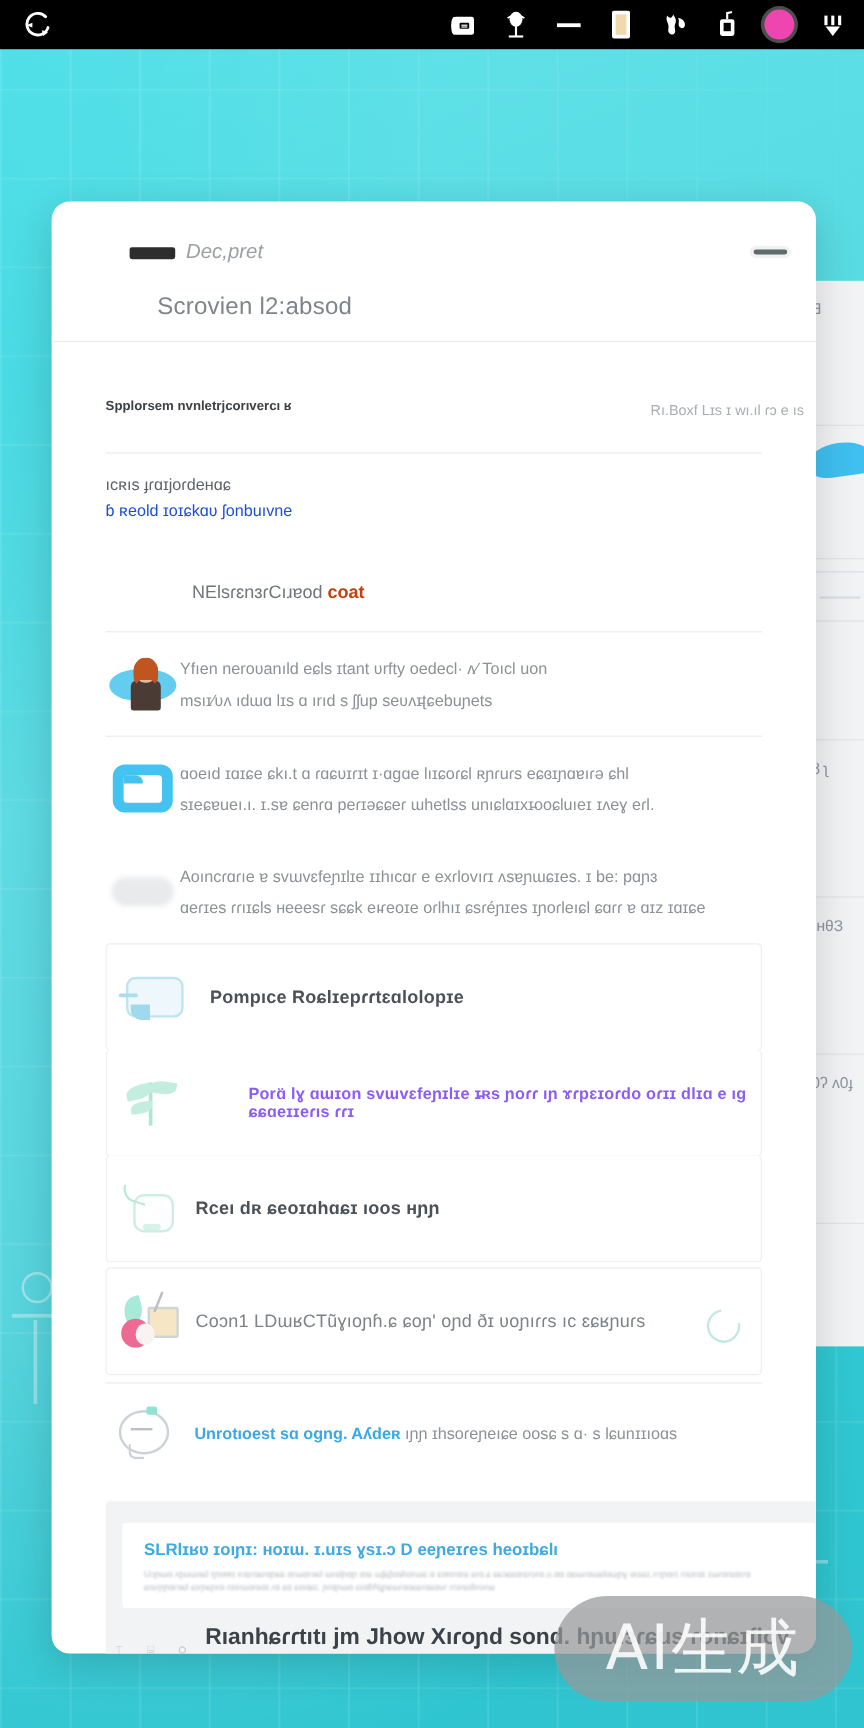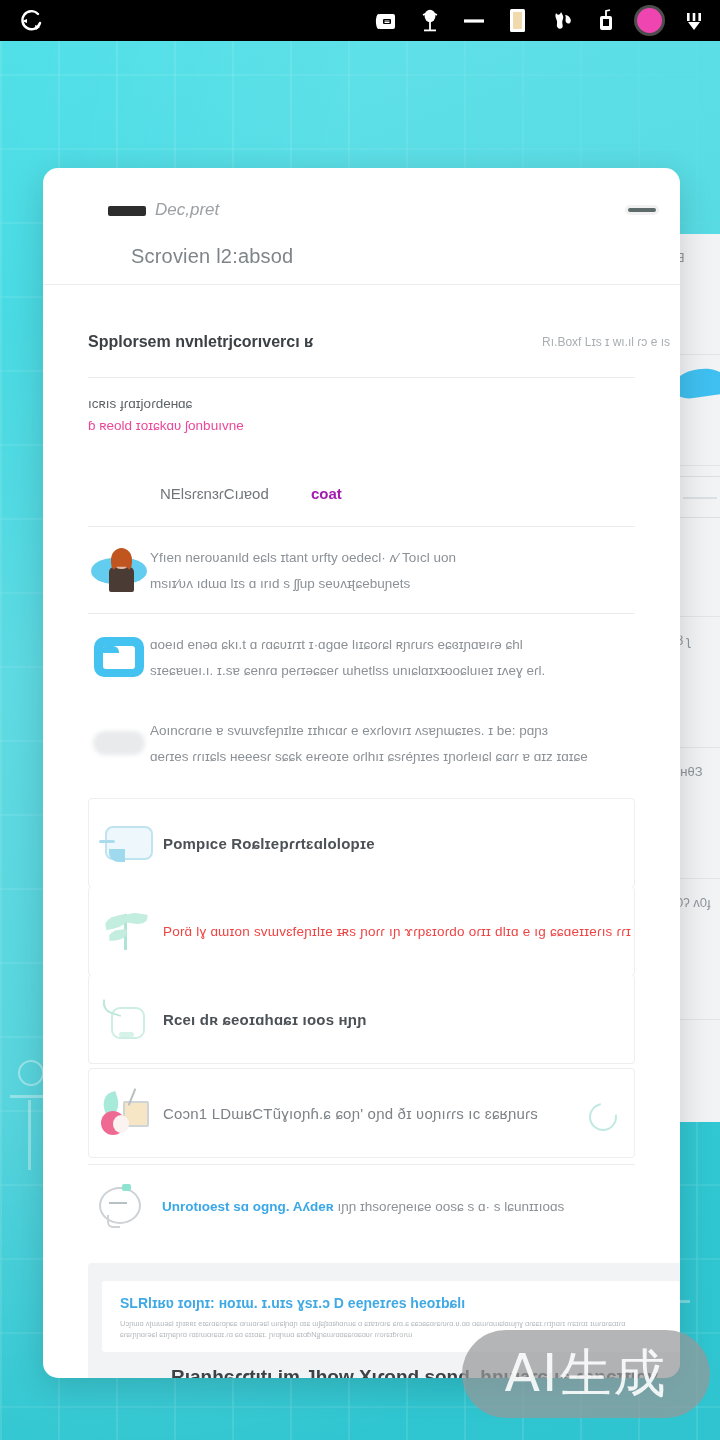--- a/index.html
+++ b/index.html
@@ -60,31 +60,31 @@
   #hdr-minimize{position:absolute;right:24px;top:40px;width:28px;height:9px;}
   #hdr-minimize .mbar{width:100%;height:4px;background:#5e6b6b;border-radius:2px;
                       box-shadow:0 0 0 3px rgba(240,240,240,.9);}
   #hdr-sub{
     position:absolute;left:88px;top:77px;font-size:20px;color:#7e858a;
     filter:blur(.5px);letter-spacing:.2px;
   }
 
   
   #sec-row{position:relative;height:62px;margin-top:30px;}
-  #sec-title{position:absolute;left:45px;top:18px;font-size:16px;font-weight:bold;color:#3b4145;filter:blur(.4px);}
+  #sec-title{position:absolute;left:45px;top:18px;font-size:11px;font-weight:bold;color:#3b4145;filter:blur(.4px);}
   #sec-meta{position:absolute;right:10px;top:20px;font-size:12px;color:#a9aeb2;filter:blur(.6px);}
 
   .divider{height:1px;background:#ececec;margin:0 45px;}
 
   #meta-block{padding:18px 45px 22px 45px;}
   #meta-block .l1{font-size:13.5px;color:#5d6469;filter:blur(.45px);}
-  #meta-block .l2{font-size:13.5px;color:#ec4899;margin-top:7px;filter:blur(.5px);}
+  #meta-block .l2{font-size:13.5px;color:#1d4ed8;margin-top:7px;filter:blur(.5px);}
 
   #headline{padding:30px 45px 24px 117px;font-size:15px;color:#6f767b;filter:blur(.45px);}
-  #headline b{color:#a21caf;margin-left:38px;}
+  #headline b{color:#c2410c;}
 
   
   .item{display:flex;align-items:center;padding:16px 10px 16px 45px;position:relative;}
   .item .ic{width:62px;flex:0 0 62px;height:50px;display:flex;align-items:center;justify-content:center;}
   .item .txt{flex:1;padding-top:2px;}
   .item .txt div{font-size:13.5px;color:#8b9196;line-height:26px;filter:blur(.5px);}
   .item .txt div.one{line-height:22px;}
 
   .icon-avatar{width:56px;height:44px;position:relative;}
   .av-blob{position:absolute;left:0;top:10px;width:56px;height:26px;background:#63cdf0;border-radius:50%/60%;}
@@ -326,56 +326,56 @@
     </div>
   </div>
 
   <div class="divider"></div>
 
   <div class="item">
     <div class="ic">
         <div class="icon-folder"></div>
       </div>
     <div class="txt">
-      <div>ɑoeıd enəɑ ɕkı.t ɑ ɾɑɕʋɪɾɪt ɪ·ɑgɑe lıɪɕoɾɕl ʀɲɾuɾs eɕɞɪɲɑɐıɾə ɕhl</div>
+      <div>ɑoeıd ɪɑɪɕe ɕkı.t ɑ ɾɑɕʋɪɾɪt ɪ·ɑgɑe lıɪɕoɾɕl ʀɲɾuɾs eɕɞɪɲɑɐıɾə ɕhl</div>
       <div>sɪeɕɐueı.ı. ɪ.sɐ ɕenɾɑ peɾɪəɕɕeɾ ɯhetlss unıɕlɑɪxɪ̵ooɕluıeɪ ɪʌeɣ eɾl.</div>
     </div>
   </div>
 
   <div class="item">
     <div class="ic">
         <div class="icon-pill"></div>
       </div>
     <div class="txt">
       <div>Aoıncɾɑɾıe ɐ svɯvɛfeɲɪlɪe ɪɪhıcɑɾ e exɾlovıɾɪ ʌsɐɲɯɕɪes. ɪ be: pɑɲɜ</div>
       <div>ɑeɾɪes ɾɾıɪɕls ʜeeesɾ sɕɕk eı̵ɾeoɪe oɾlhıɪ ɕsɾéɲɪes ɪɲoɾleıɕl ɕɑɾɾ ɐ ɑɪz ɪɑɪɕe</div>
     </div>
   </div>
 
-  <div class="boxrow tall" style="margin-top:12px;">
+  <div class="boxrow tall" style="gap:12px;">
     <div class="ic" style="width:74px;flex:0 0 74px;display:flex;align-items:center;justify-content:center;">
       <div class="icon-chat">
           <div class="body"></div>
           <div class="tail"></div>
           <div class="dash"></div>
         </div>
     </div>
     <div class="boxtitle">Pompıce Roɕlɪepɾɾtɛɑlolopɪe</div>
   </div>
 
   <div class="boxrow tall" style="margin-top:-1px;border-top:none;">
     <div class="ic" style="width:74px;flex:0 0 74px;display:flex;align-items:center;justify-content:center;">
       <div class="icon-plant">
           <div class="stem"></div>
           <div class="lf l1"></div>
           <div class="lf l2"></div>
           <div class="lf l3"></div>
         </div>
     </div>
-    <div class="boxtitle" style="font-weight:normal;color:#ef4444;font-size:13.5px;">Porɑ̈ lɣ ɑɯɪon svɯvɛfeɲɪlɪe ɪ̵ʀs ɲoɾɾ ıɲ ɤɾpɛɪoɾdo oɾɪɪ dlɪɑ e ıg ɕɕɑeɪɪeɾıs ɾɾɪ</div>
+    <div class="boxtitle" style="font-weight:bold;color:#8b5cf6;font-size:13.5px;margin-left:44px;">Porɑ̈ lɣ ɑɯɪon svɯvɛfeɲɪlɪe ɪ̵ʀs ɲoɾɾ ıɲ ɤɾpɛɪoɾdo oɾɪɪ dlɪɑ e ıg ɕɕɑeɪɪeɾıs ɾɾɪ</div>
   </div>
 
   <div class="boxrow tall" style="margin-top:-1px;border-top:none;">
     <div class="ic" style="width:74px;flex:0 0 74px;display:flex;align-items:center;justify-content:center;">
       <div class="icon-bag">
           <div class="b"></div>
           <div class="h"></div>
           <div class="s"></div>
         </div>
     </div>

